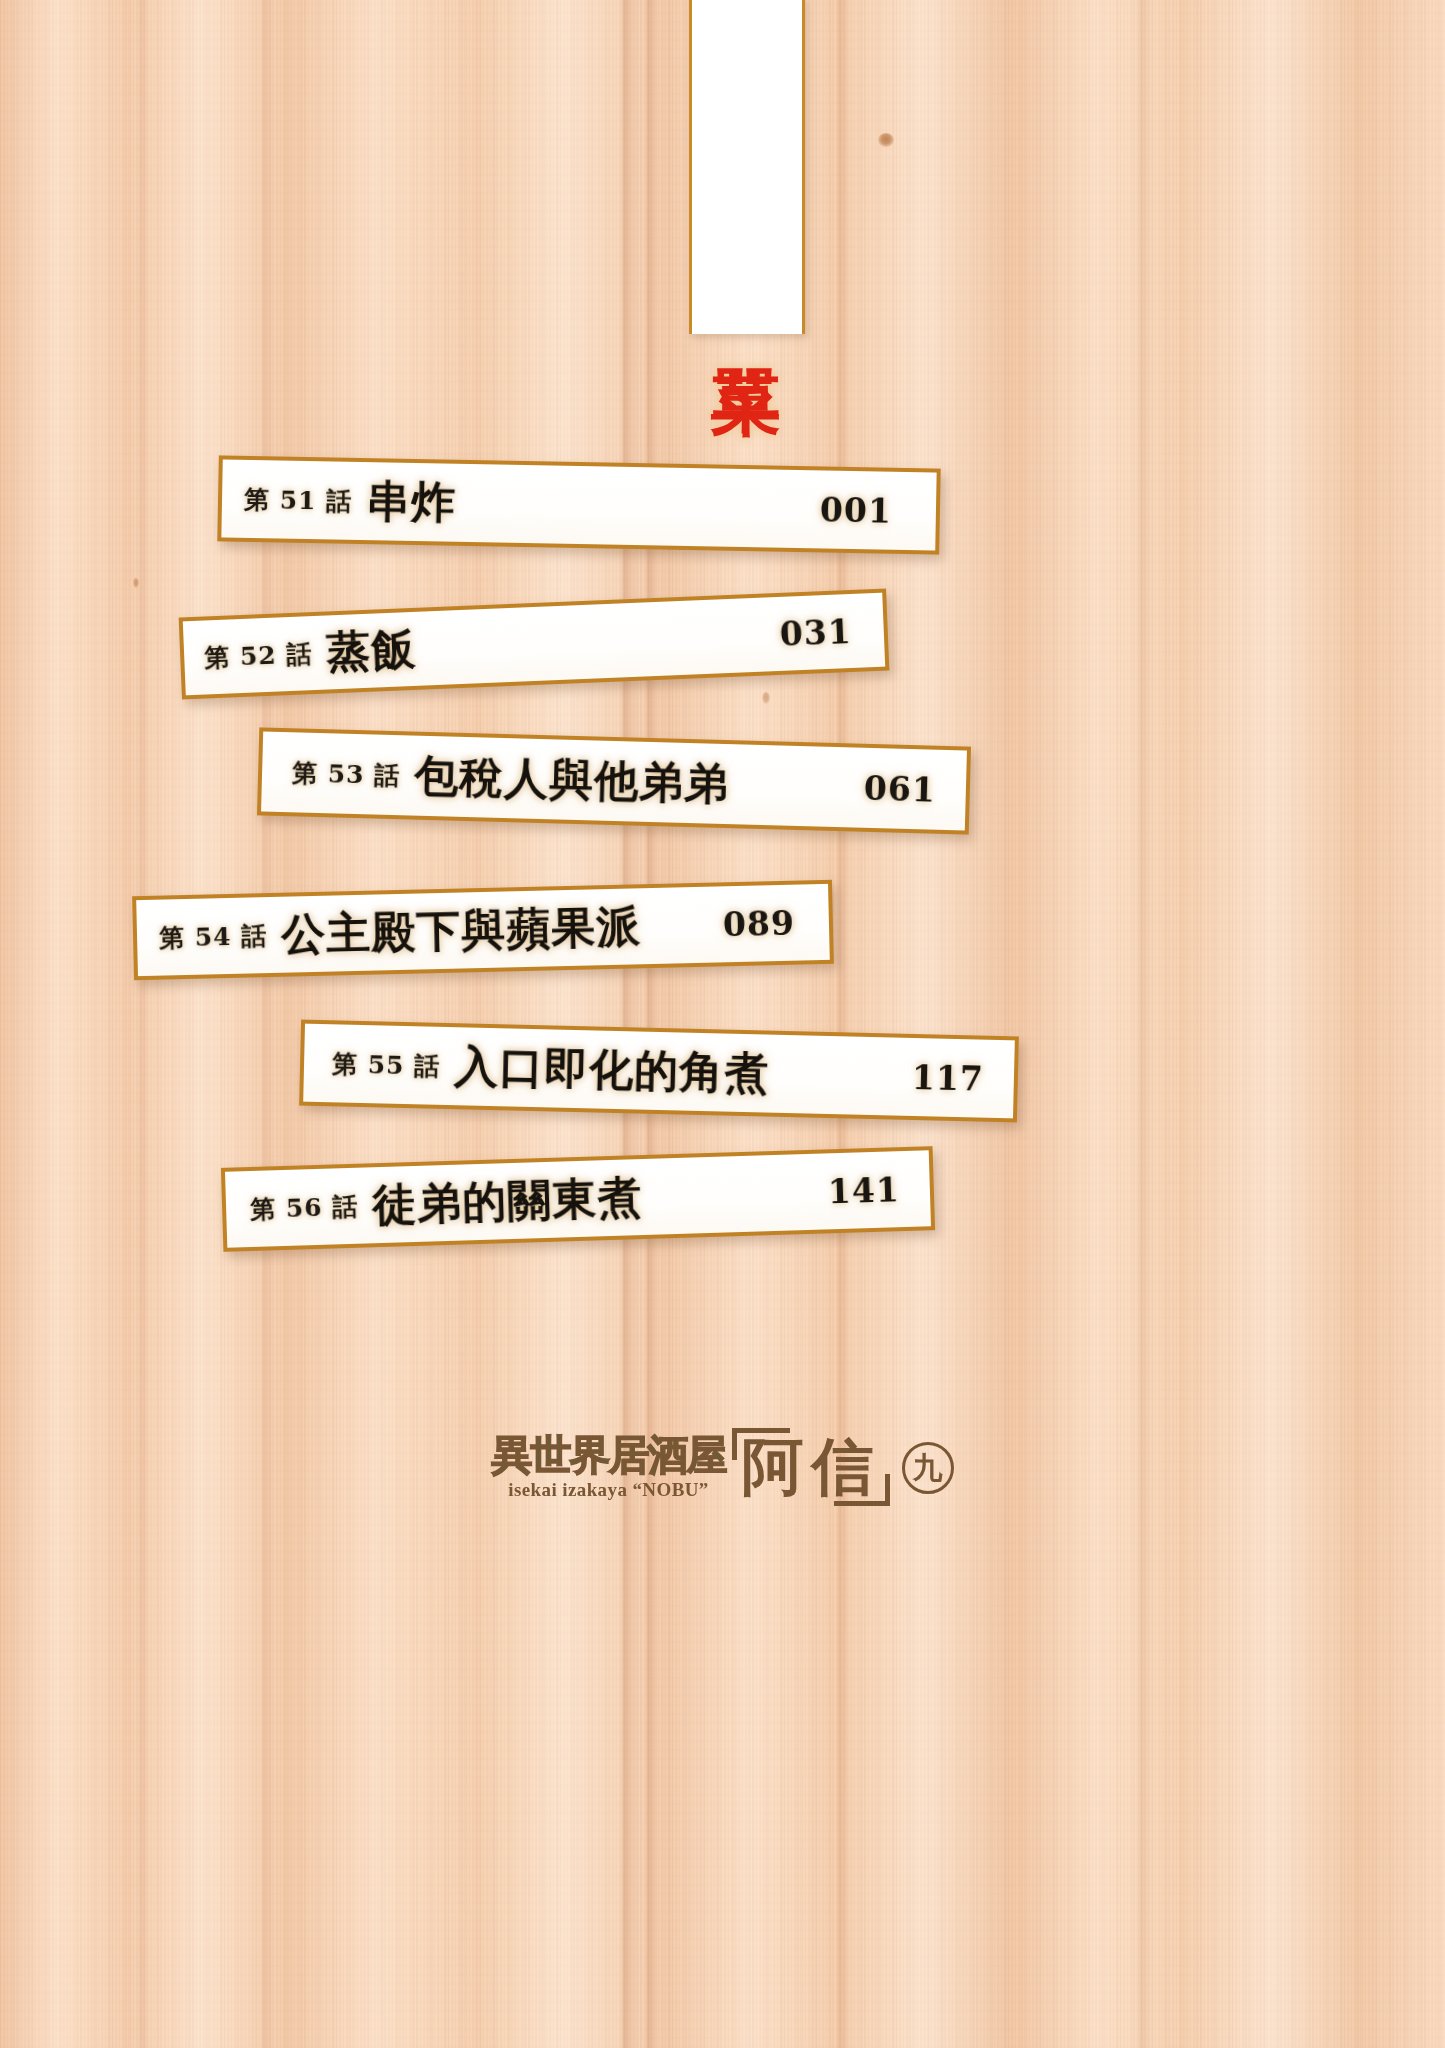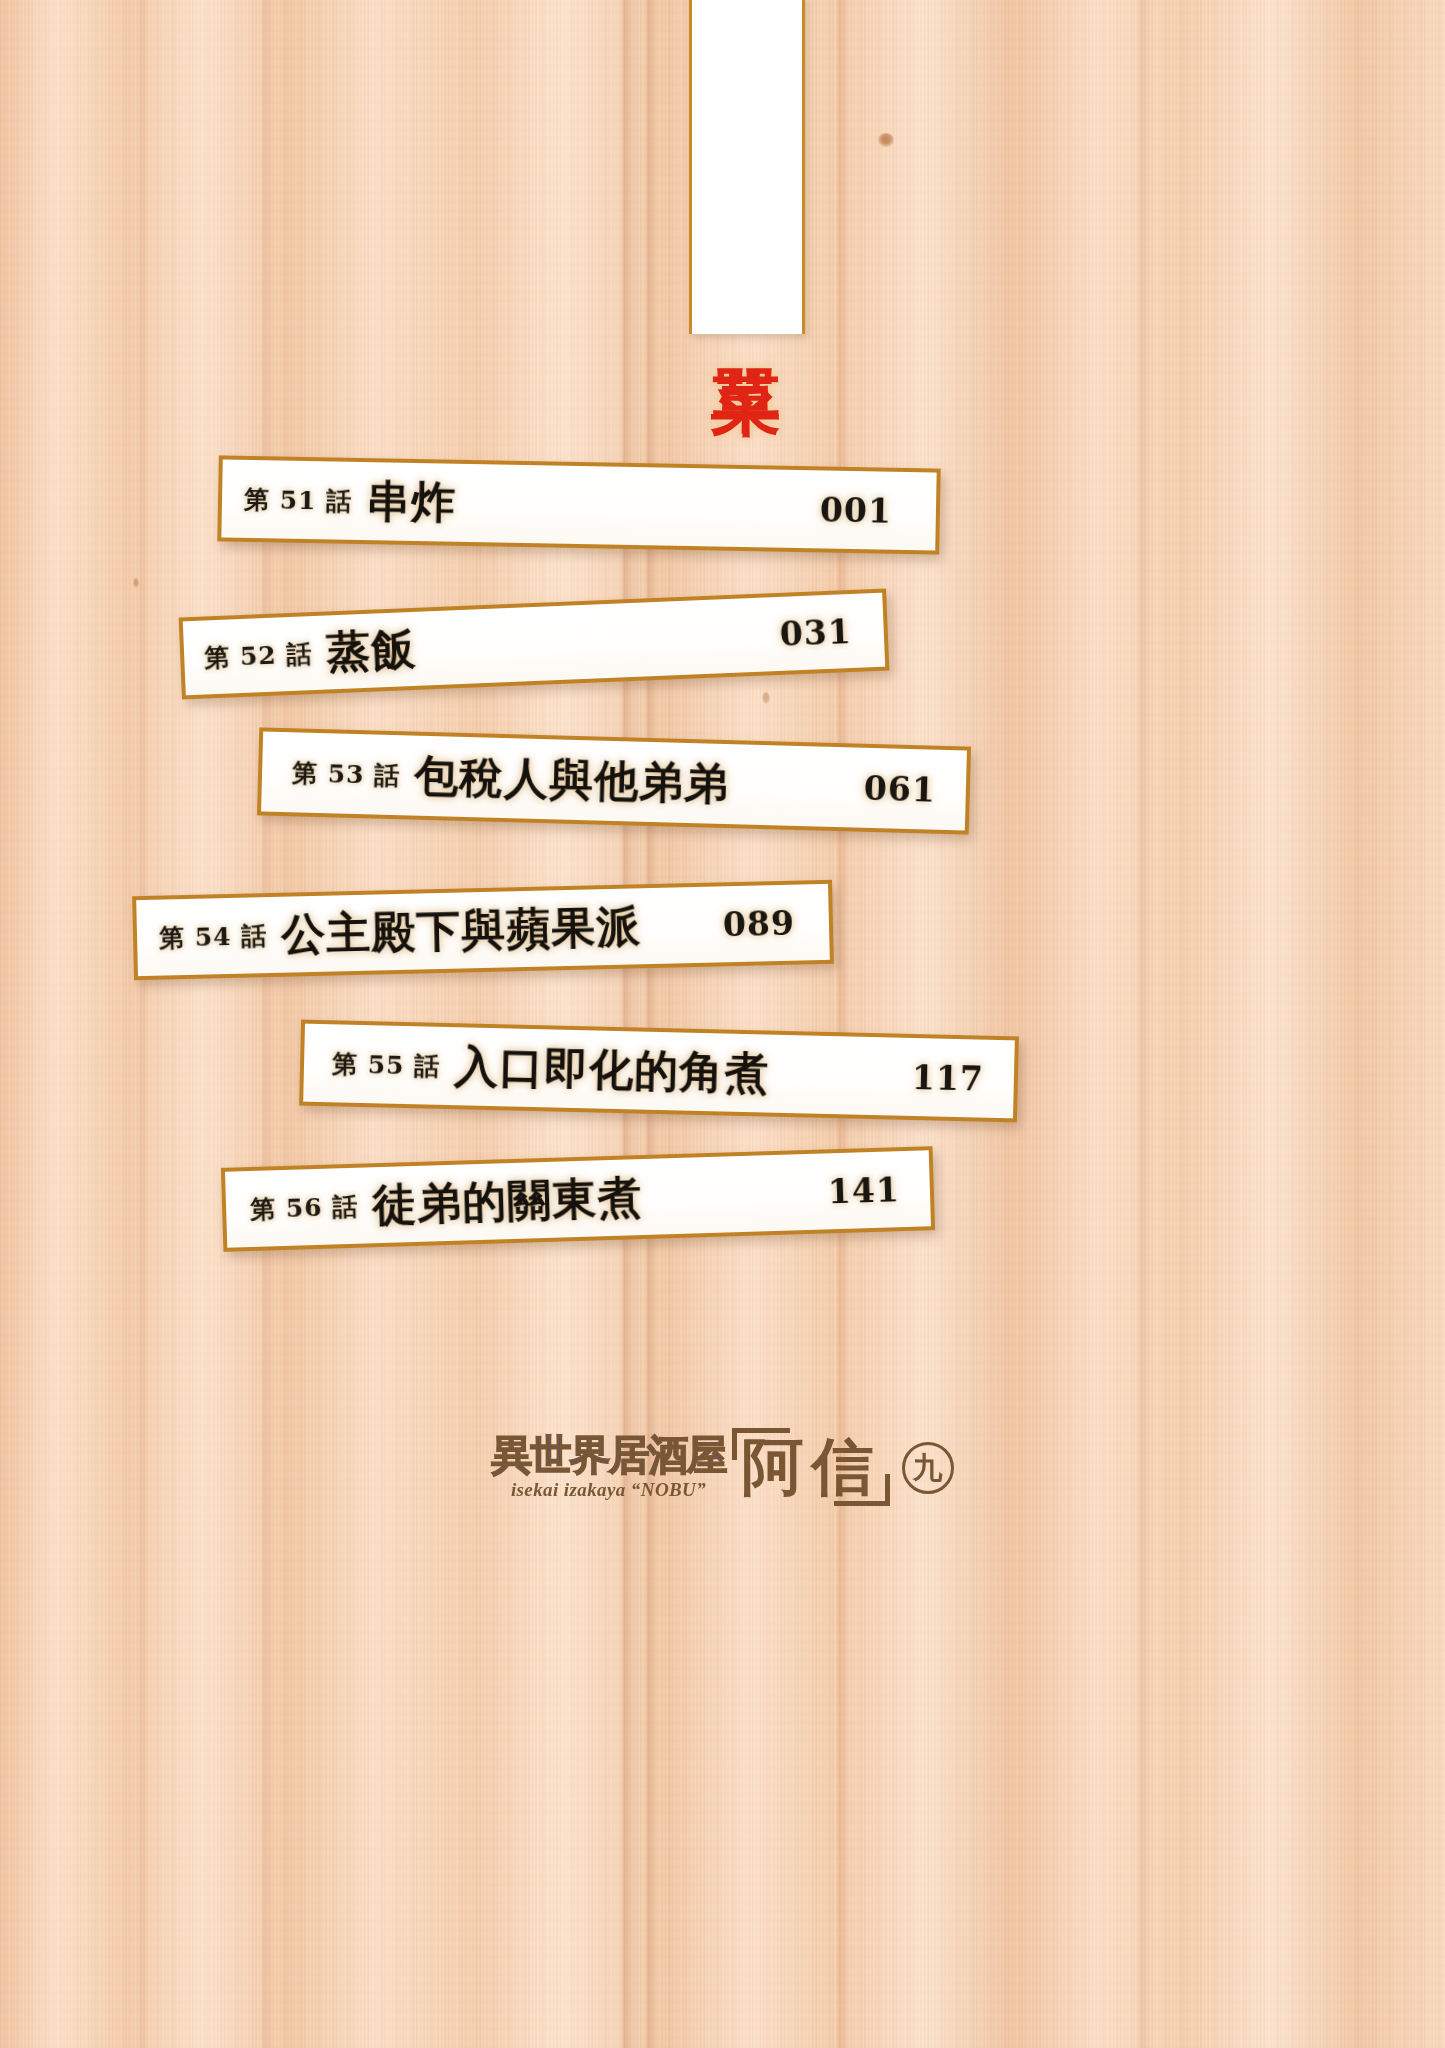--- a/index.html
+++ b/index.html
@@ -201,30 +201,29 @@
   #logo-jp-block {
     display: flex;
     flex-direction: column;
     align-items: center;
     margin-right: 2px;
   }
   #logo-jp {
     font-family: Liberation Serif, serif;
     font-size: 41px;
     font-weight: 700;
-    color: #1d4ed8;
+    color: #15803d;
     letter-spacing: -2px;
     line-height: 1;
     -webkit-text-stroke: 1.4px #7a5734;
   }
   #logo-romaji {
     font-family: "Liberation Serif", serif;
     font-size: 19px;
     font-weight: 700;
-    font-style: italic;
     color: #7a5734;
     letter-spacing: .4px;
     margin-top: 3px;
   }
   #logo-brand-frame {
     position: relative;
     display: flex;
     align-items: flex-end;
     padding: 0 6px;
     margin-left: 4px;

